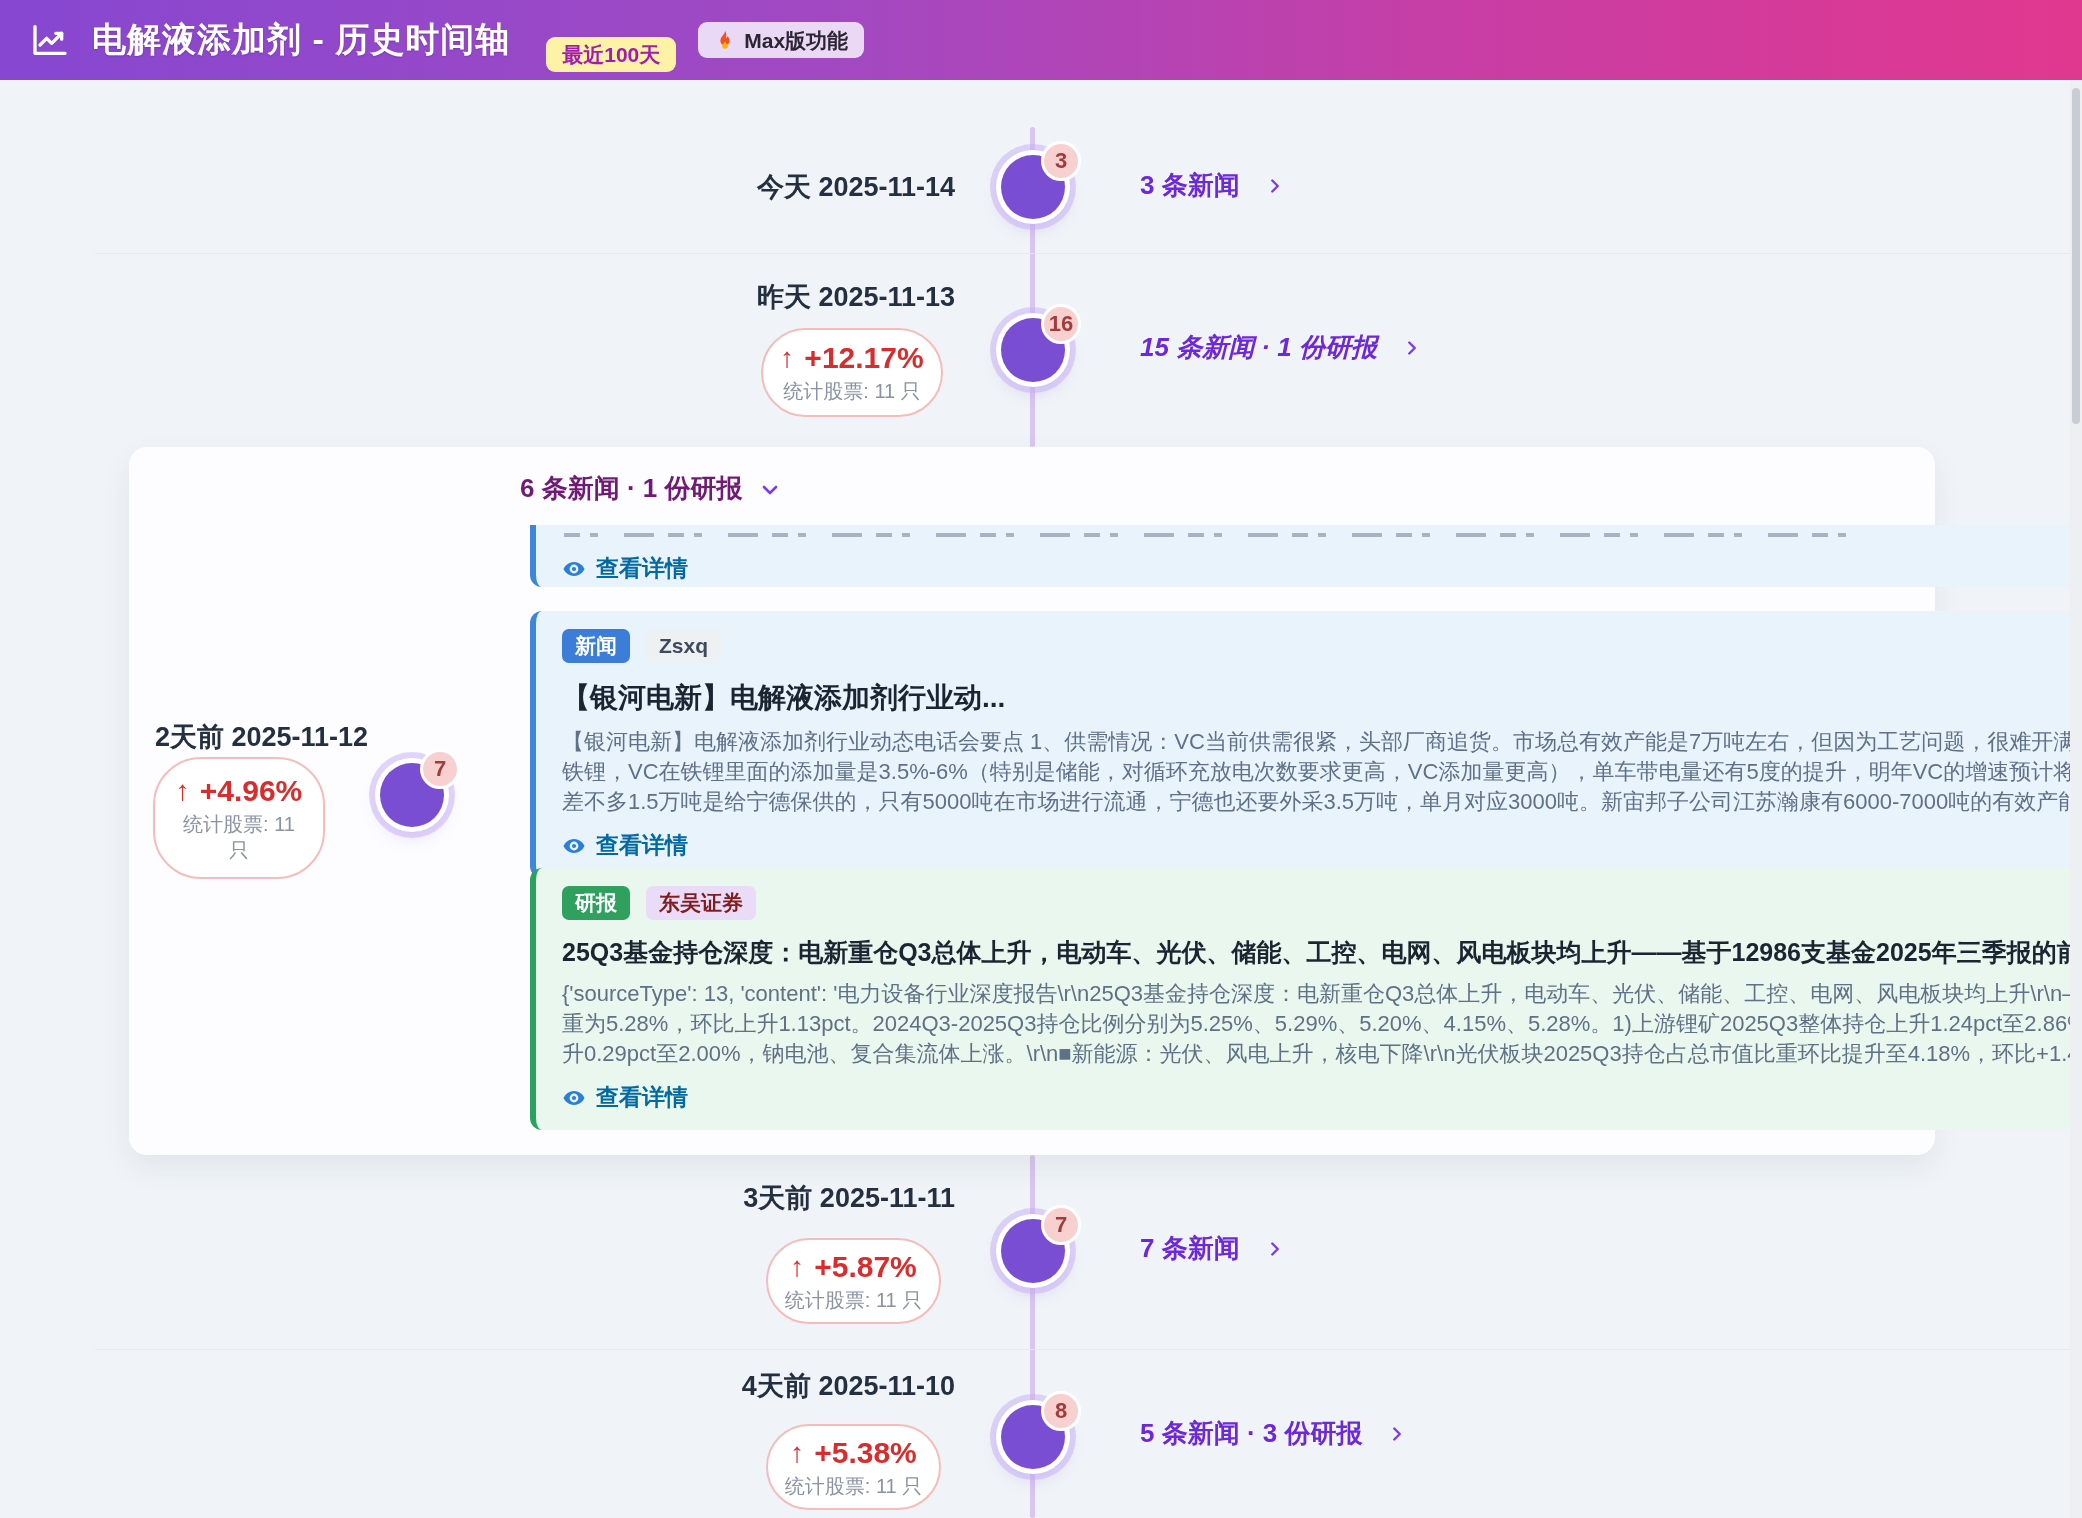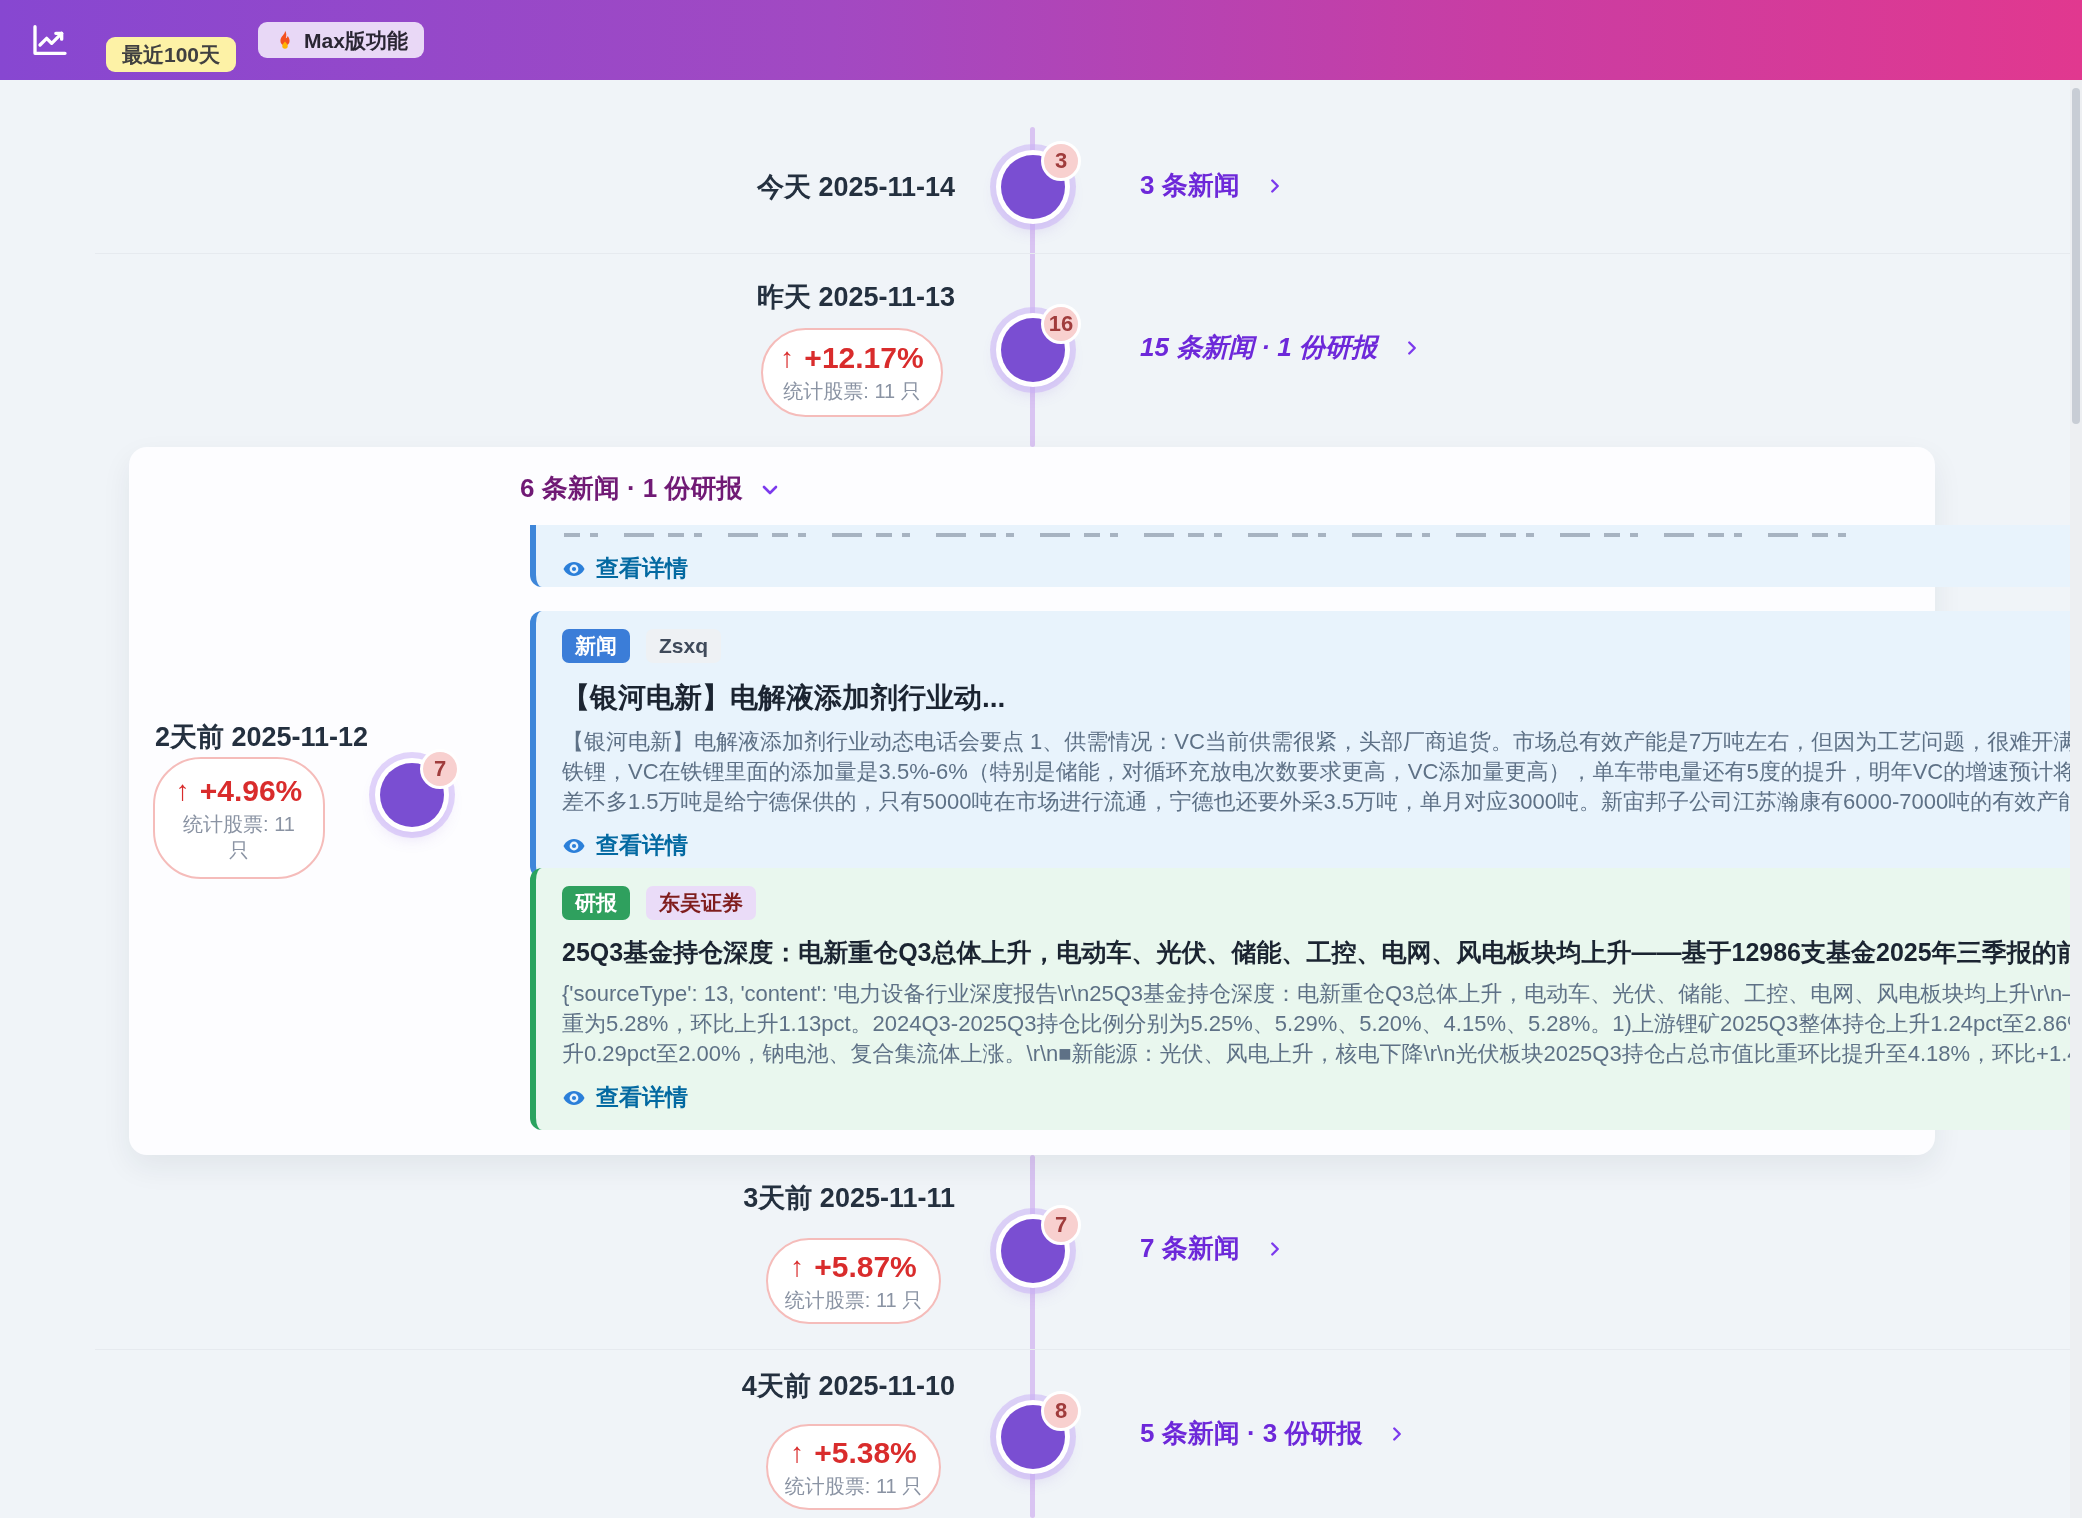--- a/index.html
+++ b/index.html
@@ -10,21 +10,21 @@
     color:#24303f;
   }
   
   .header{
     position:absolute; left:0; top:0; width:2082px; height:80px;
     background:linear-gradient(90deg,#8747d1 0%,#a249c2 40%,#c93da3 72%,#e1388f 100%);
     display:flex; align-items:center; gap:22px; box-sizing:border-box; padding:0 30px;
   }
   .header .app-title{font-size:34px; font-weight:bold; color:#fff; letter-spacing:1px; text-shadow:0 1px 2px rgba(0,0,0,.18);}
   .hbadge{border-radius:9px; padding:7px 16px; font-size:21px; font-weight:bold; line-height:1; display:inline-flex; align-items:center; gap:8px;}
-  .hbadge.range{background:#fdf2a6; color:#404040; margin-left:14px;margin-top:29px;}
+  .hbadge.range{background:#fdf2a6; color:#a21caf; margin-left:14px;margin-top:29px;}
   .hbadge.max{background:rgba(240,229,250,.92); color:#2a2633;}
   
   .tl-line{position:absolute; left:1030px; width:5px; background:#d9c4f2; border-radius:3px;}
   .divider{position:absolute; left:95px; width:1975px; height:1px; background:#e6eaef;}
   .row-date{position:absolute; left:640px; width:315px; text-align:right; font-size:27px; font-weight:bold; color:#24303f; white-space:nowrap;}
   .node{
     position:absolute; width:64px; height:64px; border-radius:50%;
     background:#7a4ed2; border:none;
     box-shadow:0 0 0 5px #ffffff, 0 0 0 11px rgba(203,178,246,.55), 0 8px 18px rgba(122,78,210,.25);
   }
@@ -81,20 +81,21 @@
 <div id="app">
 
   <div class="header">
     <span style="display:inline-flex;">
       <svg width="40" height="40" viewBox="0 0 24 24" fill="none" stroke="#ffffff" stroke-width="2" stroke-linecap="round" stroke-linejoin="round">
         <path d="M3 4v16h18"></path>
           <path d="M6 15l4-4 3 3 6-6"></path>
           <path d="M15.5 8H19v3.5"></path>
       </svg>
     </span>
+    <span class="app-title">电解液添加剂 - 历史时间轴</span>
     <span class="hbadge range">最近100天</span>
     <span class="hbadge max">
       <span style="display:inline-flex;">
         <svg width="22" height="22" viewBox="0 0 24 24">
           <path d="M12 2c.5 4-5 6-5 11a5 5 0 0 0 10 0c0-2.2-1-3.8-2.1-5.4-.3 1.3-1 2.1-2 2.6C13.5 8 14 4.5 12 2z" fill="#f4511e"></path>
           <path d="M12 21.5a3 3 0 0 1-3-3c0-1.9 1.5-2.7 3-4.8 1.5 2.1 3 2.9 3 4.8a3 3 0 0 1-3 3z" fill="#ffb300"></path>
         </svg>
       </span>
       <span>Max版功能</span>
     </span>

